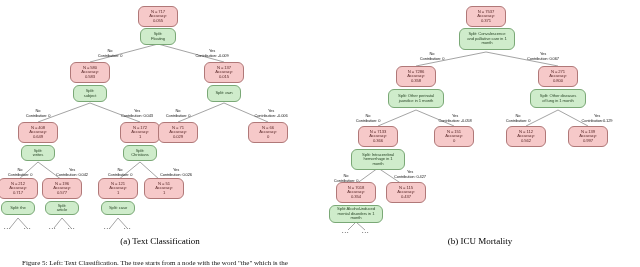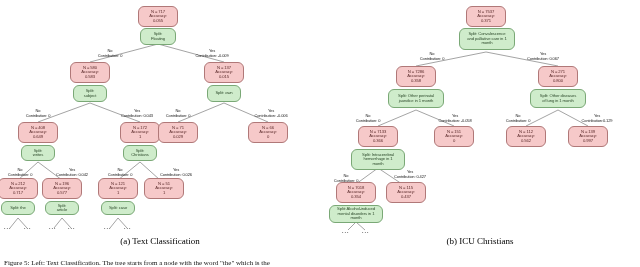--- a/index.html
+++ b/index.html
@@ -59,21 +59,21 @@
     color:#000;
   }
   #caption-a{left:0;top:236px;width:320px;}
   #caption-b{left:320px;top:236px;width:320px;}
 
   .bottomtext{
     position:absolute;left:0;top:259px;width:640px;
     text-align:left;
     font-family:"Liberation Serif", serif;
     font-size:7px;color:#111;
-    padding-left:4px;
+    padding-left:22px;
     box-sizing:border-box;
     overflow:hidden;white-space:nowrap;
   }
 </style>
 </head>
 <body>
 
 <div class="figure">
 
   <div class="panel" id="panel-a">
@@ -394,20 +394,20 @@
     </div>
     <div class="dots" style="left:42px;top:228px;font-size:6px;">
       <span>...</span>
     </div>
   </div>
 
   <div class="caption" id="caption-a">
     <span>(a) Text Classification</span>
   </div>
   <div class="caption" id="caption-b">
-    <span>(b) ICU Christians</span>
+    <span>(b) ICU Mortality</span>
   </div>
 
   <div class="bottomtext">
     <span>Figure 5: Left: Text Classification. The tree starts from a node with the word "the" which is the</span>
   </div>
 
 </div>
 
 </body></html>

